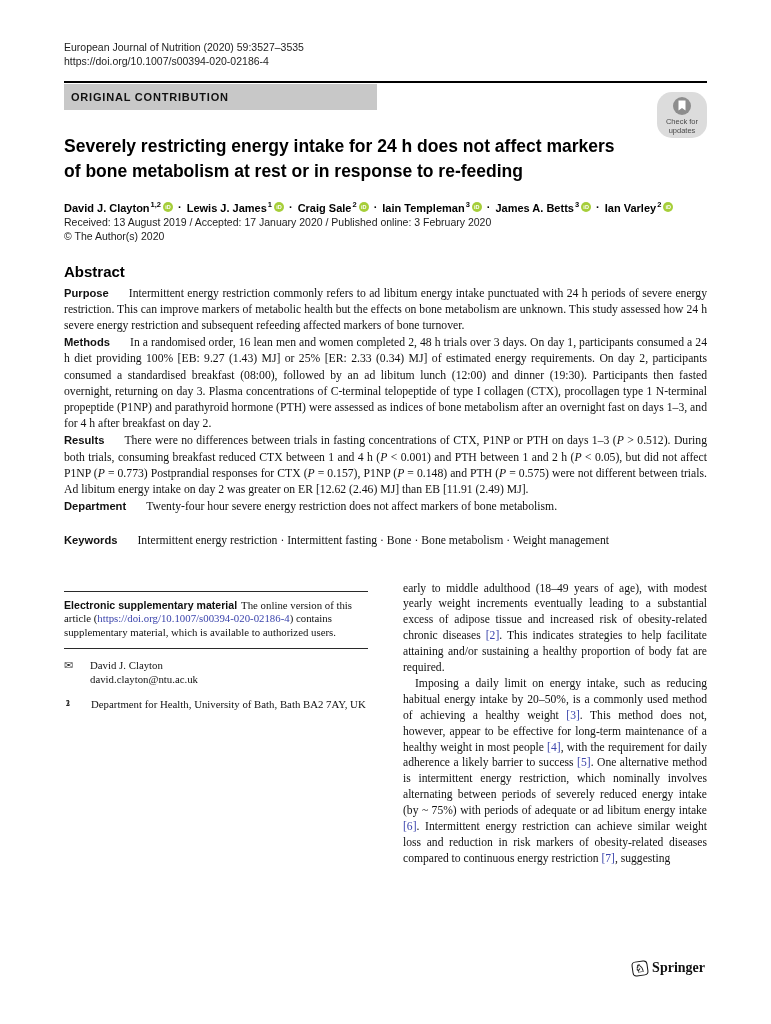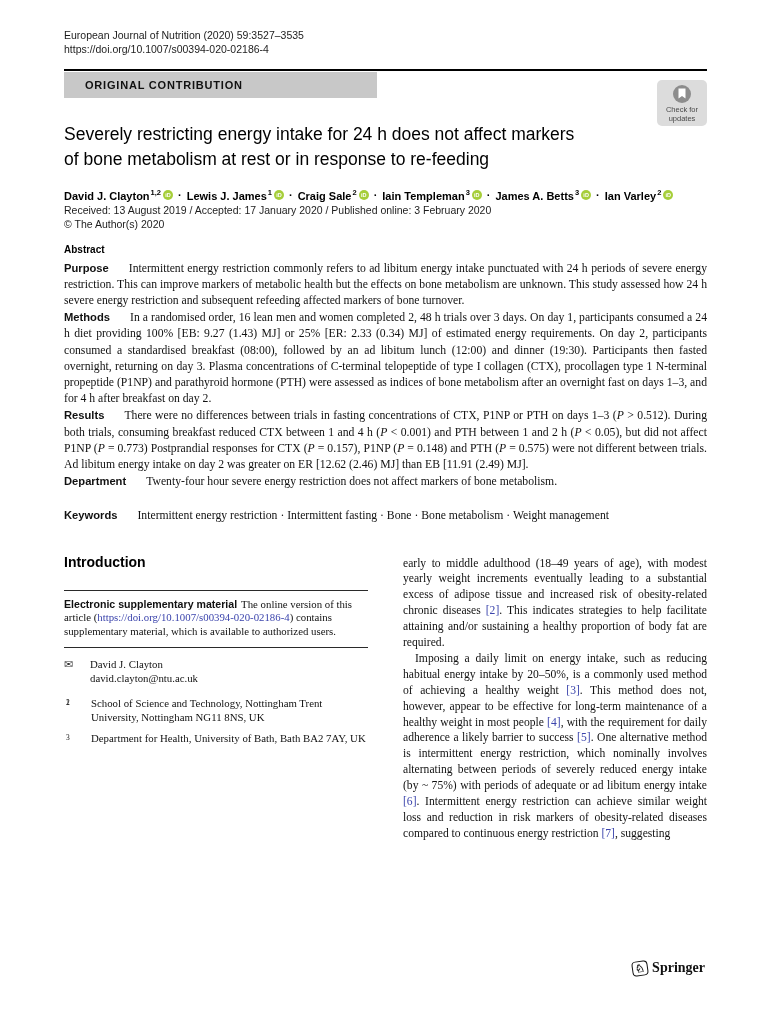--- a/index.html
+++ b/index.html
@@ -1,47 +1,47 @@
 <!DOCTYPE html>
 <html><head>
 <meta charset="utf-8">
 <style>
   * { margin:0; padding:0; box-sizing:border-box; }
   html,body { width:771px; height:1024px; background:#ffffff; overflow:hidden; }
   body { font-family:"Liberation Serif", serif; color:#111; -webkit-font-smoothing:antialiased; }
   .page { position:relative; width:771px; height:1024px; }
-  .content { position:absolute; left:64px; top:28px; width:643px; }
+  .content { position:absolute; left:64px; top:40px; width:643px; }
 
   
   .jheader { font-family:"Liberation Sans", sans-serif; font-size:10.5px; line-height:14px; color:#1c1c1c; }
 
   
   .banner-wrap { position:relative; margin-top:13px; border-top:2px solid #000; }
   .banner { margin-top:1px; background:#c8c8c8; width:313px; height:26px; display:flex; align-items:center;
-            padding-left:21px; font-family:"Liberation Sans", sans-serif; font-weight:bold; font-size:11px;
+            padding-left:7px; font-family:"Liberation Sans", sans-serif; font-weight:bold; font-size:11px;
             letter-spacing:0.8px; color:#111; }
-  .check-badge { position:absolute; right:0; top:9px; width:50px; background:#dcdcdc; border-radius:5px;
+  .check-badge { position:absolute; right:0; top:9px; width:50px; background:#dcdcdc; border-radius:15px;
                  padding:4px 2px 3px; text-align:center; font-family:"Liberation Sans", sans-serif;
                  font-size:7.5px; line-height:8.5px; color:#4a4a4a; cursor:pointer; }
   .check-badge svg { display:block; margin:0 auto 2px; }
 
   
-  .title { margin-top:24px; font-family:"Liberation Sans", sans-serif; font-weight:normal; font-size:17.5px; line-height:25px; color:#000; }
+  .title { margin-top:24px; font-family:"Liberation Sans", sans-serif; font-weight:bold; font-size:17.5px; line-height:25px; color:#000; }
   .authors { margin-top:16px; font-family:"Liberation Sans", sans-serif; font-weight:bold; font-size:11px; color:#000;
              display:flex; align-items:center; flex-wrap:wrap; }
   .authors sup { font-size:7.5px; margin-left:1px; }
   .orcid { display:inline-block; width:10px; height:10px; border-radius:50%; background:#a6ce39; color:#fff;
            font-size:5.5px; line-height:10px; text-align:center; font-weight:bold; margin-left:2px;
            position:relative; top:-3px; font-family:"Liberation Sans", sans-serif; }
   .author-sep { margin:0 5px; font-weight:bold; }
 
   .dates { font-family:"Liberation Sans", sans-serif; font-size:10.5px; line-height:14px; color:#1c1c1c; }
 
   
-  .abs-heading { margin-top:13px; font-family:"Liberation Sans", sans-serif; font-weight:bold; font-size:10px; color:#000; }
+  .abs-heading { margin-top:20px; font-family:"Liberation Sans", sans-serif; font-weight:bold; font-size:15px; color:#000; }
   .abs-body { margin-top:5px; font-size:11.7px; line-height:16.2px; text-align:justify; }
   .run-label { font-family:"Liberation Sans", sans-serif; font-weight:bold; font-size:11.2px; padding-right:20px; }
   .keywords { margin-top:16px; font-size:11.7px; line-height:16px; }
   .cite { color:#3b44ac; }
   a.doi-link { color:#3b44ac; text-decoration:none; word-break:break-all; }
 
   
   .columns { display:flex; gap:27px; margin-top:30px; }
   .col { width:308px; }
   .intro-heading { font-family:"Liberation Sans", sans-serif; font-weight:bold; font-size:14px; color:#000; margin-bottom:20px; }
@@ -120,37 +120,36 @@
       <div><span class="run-label">Results</span><span>There were no differences between trials in fasting concentrations of CTX, P1NP or PTH on days 1–3 (<i>P</i> &gt; 0.512). During both trials, consuming breakfast reduced CTX between 1 and 4 h (<i>P</i> &lt; 0.001) and PTH between 1 and 2 h (<i>P</i> &lt; 0.05), but did not affect P1NP (<i>P</i> = 0.773) Postprandial responses for CTX (<i>P</i> = 0.157), P1NP (<i>P</i> = 0.148) and PTH (<i>P</i> = 0.575) were not different between trials. Ad libitum energy intake on day 2 was greater on ER [12.62 (2.46) MJ] than EB [11.91 (2.49) MJ].</span></div>
       <div><span class="run-label">Department</span><span>Twenty-four hour severe energy restriction does not affect markers of bone metabolism.</span></div>
     </div>
 
     <div class="keywords">
       <span class="run-label">Keywords</span><span>Intermittent energy restriction · Intermittent fasting · Bone · Bone metabolism · Weight management</span>
     </div>
 
     <div class="columns">
       <div class="col">
-        <div class="intro-heading">Introduction</div>
 
         <div class="esm">
           <span class="esm-label">Electronic supplementary material</span><span>The online version of this article (</span><a class="doi-link">https://doi.org/10.1007/s00394-020-02186-4</a><span>) contains supplementary material, which is available to authorized users.</span>
         </div>
 
         <div class="correspondence">
           <span class="env-icon">✉</span>
           <span>
             <div>David J. Clayton</div>
             <div>david.clayton@ntu.ac.uk</div>
           </span>
         </div>
 
         <div class="affils">
           <div class="affil"><sup>1</sup></div>
-          <div class="affil"><sup>2</sup><span>School of Science and Technology, Nottingham Trent University, Nottingham NG11 8NS, UK</span></div>
+          <div class="affil"><sup>2</sup></div>
           <div class="affil"><sup>3</sup><span>Department for Health, University of Bath, Bath BA2 7AY, UK</span></div>
         </div>
       </div>
 
       <div class="col col-right">
         <div class="body-par">early to middle adulthood (18–49 years of age), with modest yearly weight increments eventually leading to a substantial excess of adipose tissue and increased risk of obesity-related chronic diseases <span class="cite">[2]</span>. This indicates strategies to help facilitate attaining and/or sustaining a healthy proportion of body fat are required.</div>
         <div class="body-par">Imposing a daily limit on energy intake, such as reducing habitual energy intake by 20–50%, is a commonly used method of achieving a healthy weight <span class="cite">[3]</span>. This method does not, however, appear to be effective for long-term maintenance of a healthy weight in most people <span class="cite">[4]</span>, with the requirement for daily adherence a likely barrier to success <span class="cite">[5]</span>. One alternative method is intermittent energy restriction, which nominally involves alternating between periods of severely reduced energy intake (by ~ 75%) with periods of adequate or ad libitum energy intake <span class="cite">[6]</span>. Intermittent energy restriction can achieve similar weight loss and reduction in risk markers of obesity-related diseases compared to continuous energy restriction <span class="cite">[7]</span>, suggesting</div>
       </div>
     </div>
 

